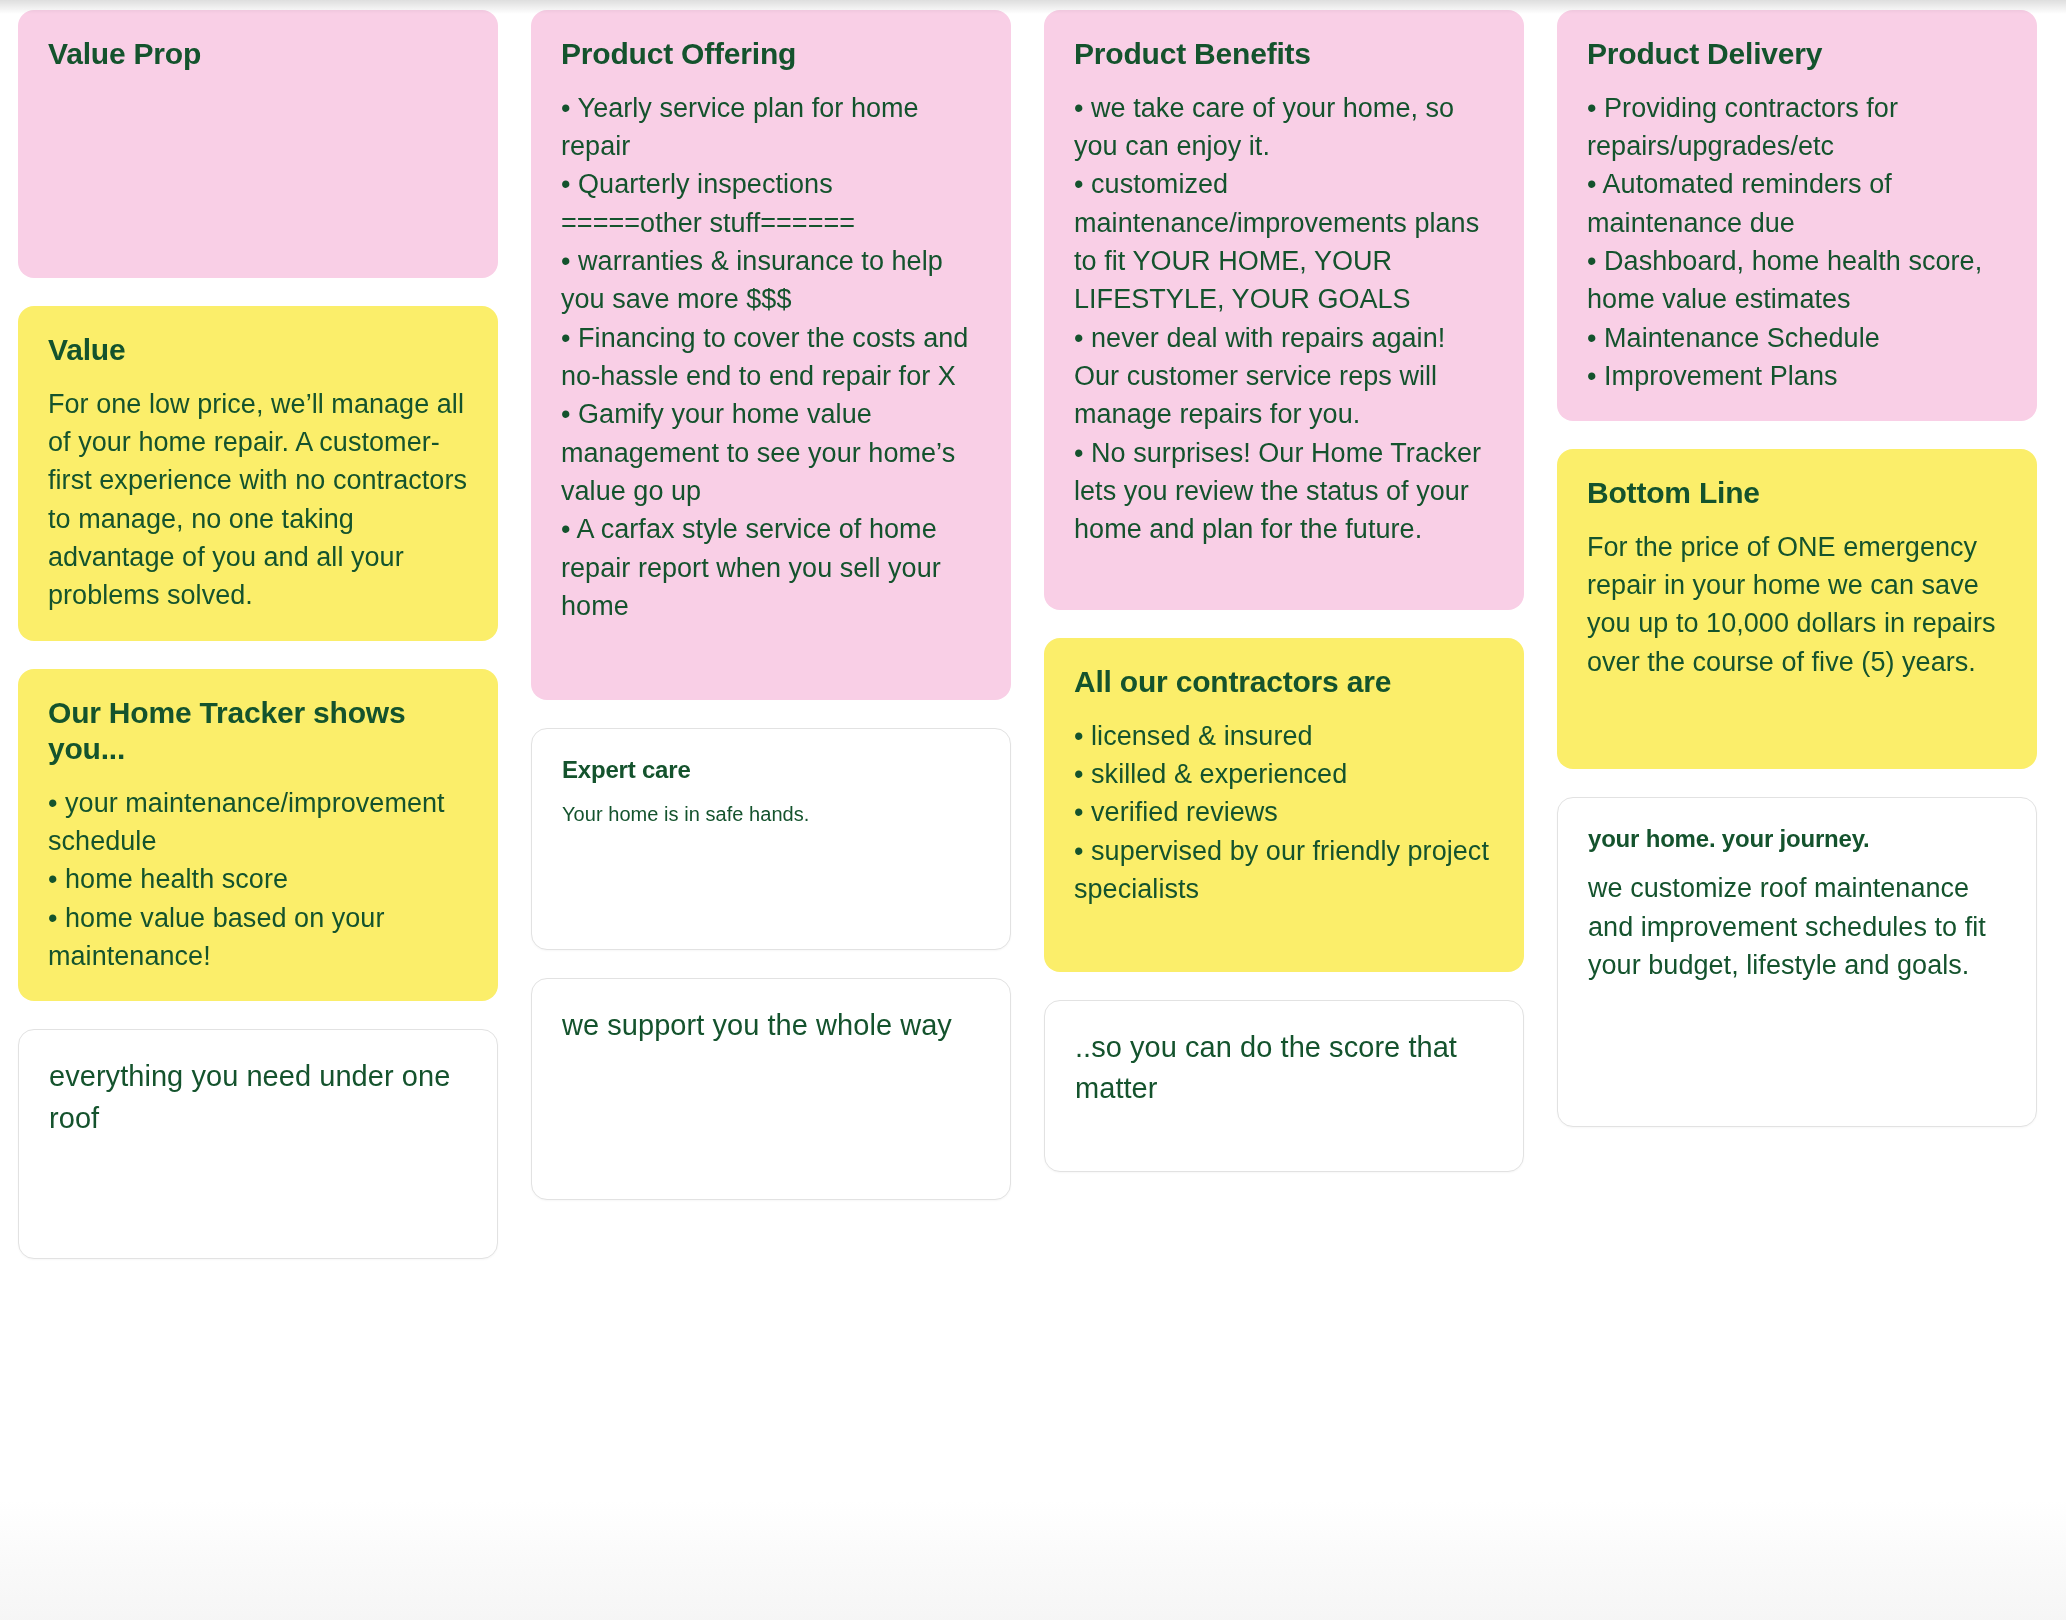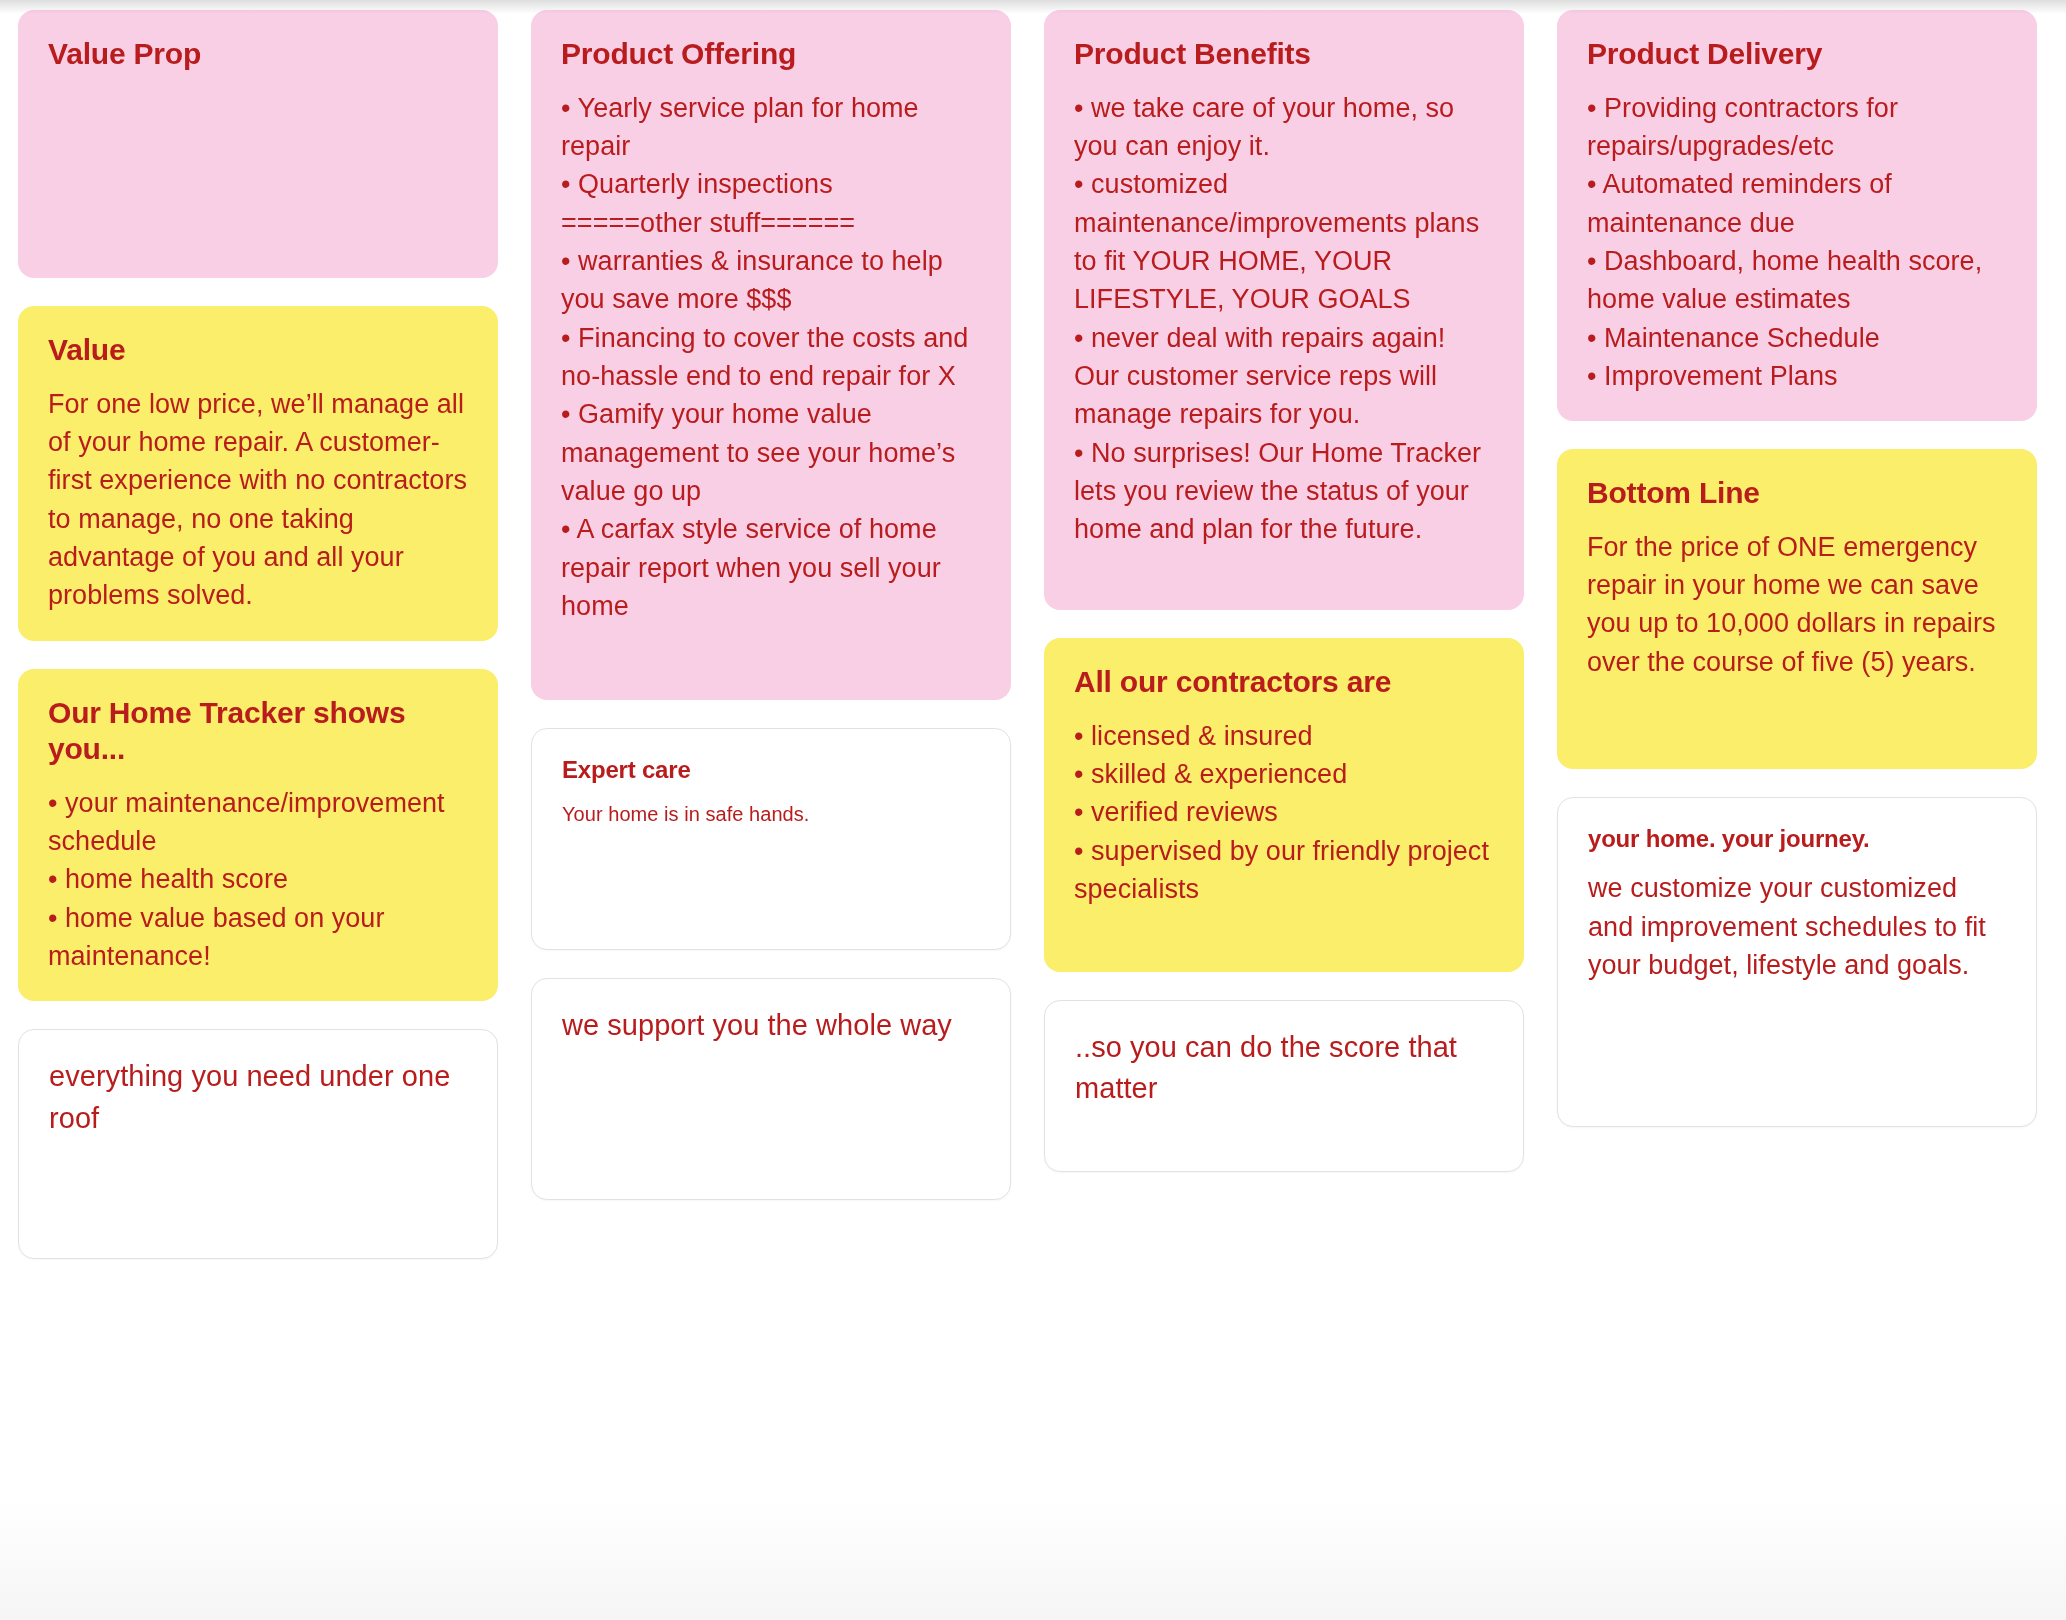--- a/index.html
+++ b/index.html
@@ -46,21 +46,21 @@
     width: 480px;
     display: flex;
     flex-direction: column;
     gap: 28px;
     flex: 0 0 480px;
   }
 
   .card {
     border-radius: 16px;
     padding: 26px 30px 26px 30px;
-    color: #b91c1c;
+    color: #14532d;
   }
   .card.pink   { background: #f9cfe6; }
   .card.yellow { background: #fbee6a; }
   .card.white  {
     background: #ffffff;
     border: 1px solid #e2e2e2;
     box-shadow: 0 1px 2px rgba(0,0,0,0.035);
   }
 
   .card-title {
@@ -163,18 +163,18 @@
 • Improvement Plans</div>
     </div>
 
     <div class="card yellow" style="min-height:320px">
       <div class="card-title">Bottom Line</div>
       <div class="card-body"> For the price of ONE emergency repair in your home we can save you up to 10,000 dollars in repairs over the course of five (5) years.</div>
     </div>
 
     <div class="card white" style="min-height:330px">
       <div class="card-title">your home. your journey.</div>
-      <div class="card-body">we customize your customized and improvement schedules to fit your budget, lifestyle and goals.</div>
+      <div class="card-body">we customize roof maintenance and improvement schedules to fit your budget, lifestyle and goals.</div>
     </div>
   </div>
 
   <div class="bottom-shade"></div>
 </div>
 
 </body></html>

